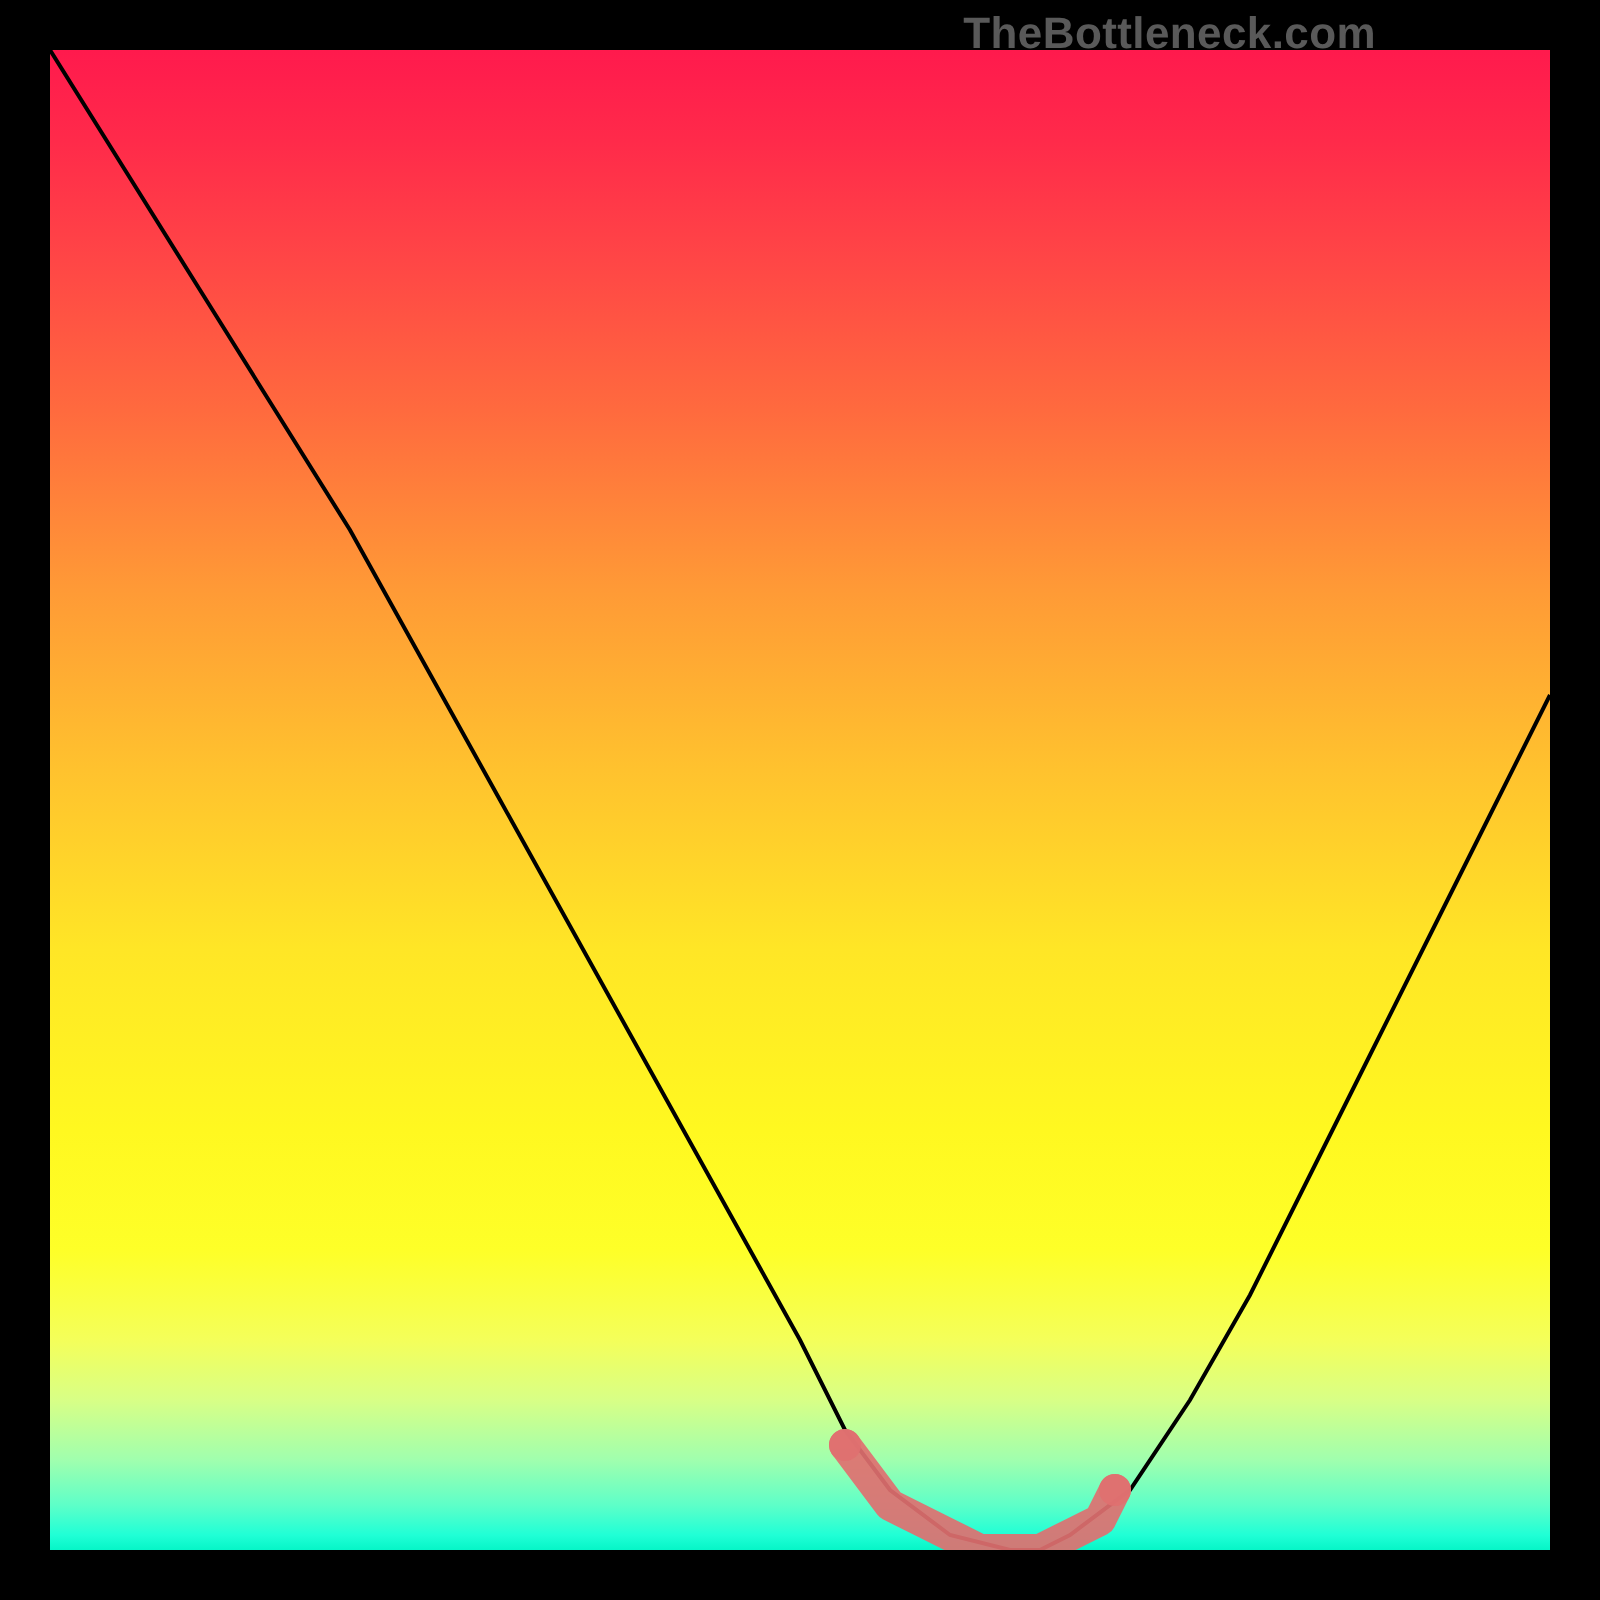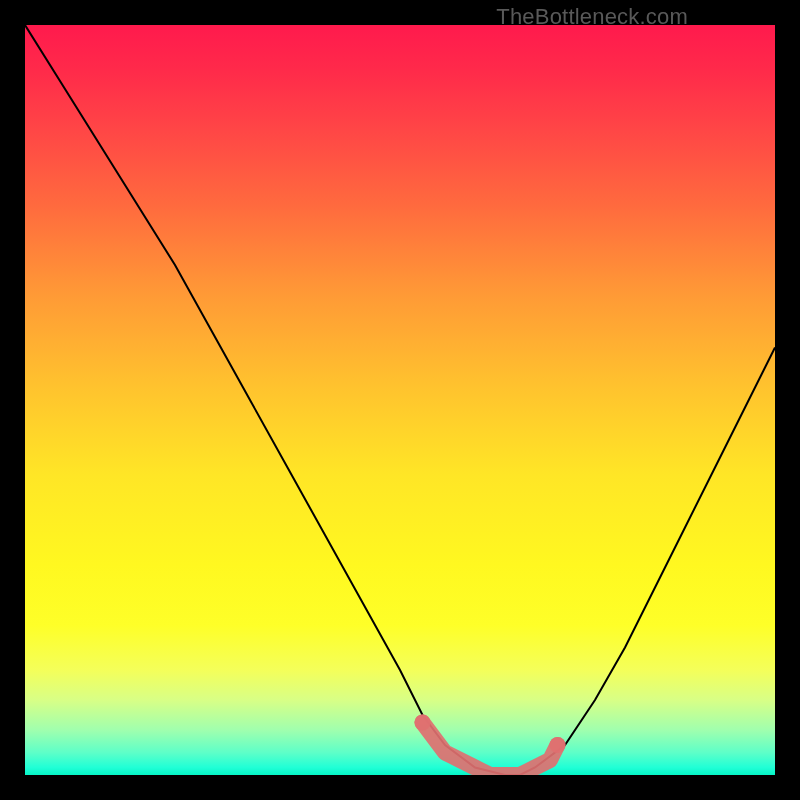--- a/index.html
+++ b/index.html
@@ -12,20 +12,21 @@
     position: relative;
     font-family: Arial, Helvetica, sans-serif;
   }
   .frame {
     position: absolute;
     left: 0;
     top: 0;
     width: 696px;
     height: 800px;
     background: #000;
+    font-weight: bold;
   }
   .plot-area {
     position: absolute;
     left: 25px;
     top: 25px;
     width: 750px;
     height: 750px;
     background: linear-gradient(
       to bottom,
       #ff1a4d 0%,

